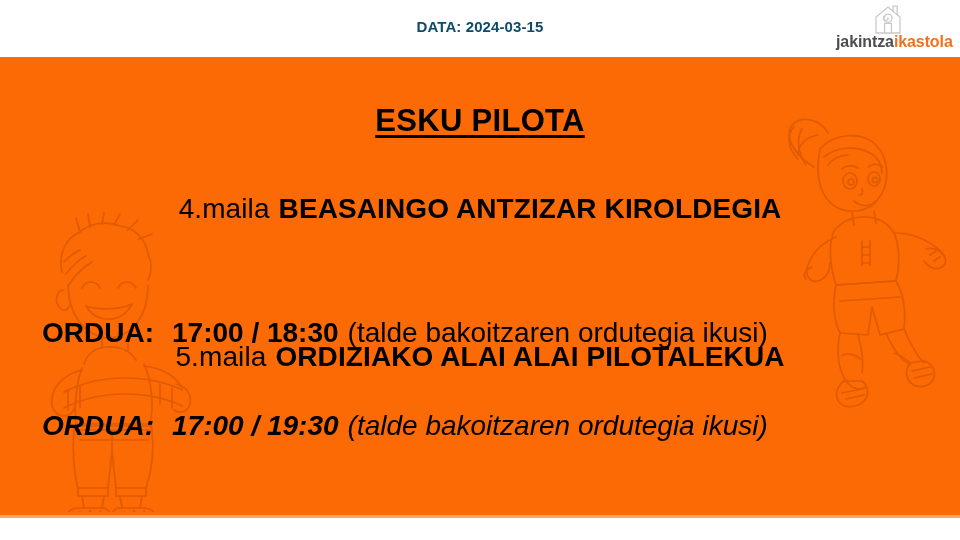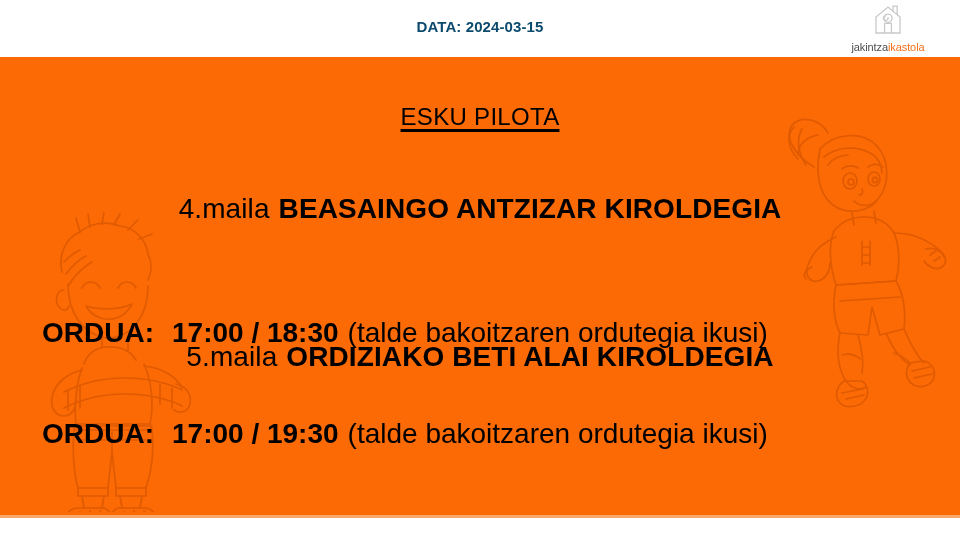--- a/index.html
+++ b/index.html
@@ -55,25 +55,26 @@
     text-align: center;
   }
   .logo-mark {
     display: block;
     margin: 0 auto;
     width: 34px;
     height: 32px;
   }
   .logo-text {
     display: block;
-    margin-top: 7px;
-    font-size: 11px;
+    margin-top: 1px;
+    font-size: 16px;
     line-height: 11px;
     white-space: nowrap;
     letter-spacing: -0.1px;
+    font-weight: bold;
   }
   .logo-text .part-a { color: #4d4d4d; }
   .logo-text .part-b { color: #f4701a; }
 
   
   .band {
     position: absolute;
     left: 0;
     top: 57px;
     width: 960px;
@@ -121,22 +122,22 @@
   .line {
     position: absolute;
     width: 960px;
     color: #000000;
     white-space: nowrap;
   }
 
   .title-line {
     top: 46px;
     text-align: center;
-    font-size: 24px;
-    font-weight: normal;
+    font-size: 31px;
+    font-weight: bold;
     letter-spacing: 0.3px;
   }
   .title-line .u {
     text-decoration: underline;
     text-underline-offset: 4px;
     text-decoration-thickness: 3px;
   }
 
   .venue-line {
     text-align: center;
@@ -151,21 +152,21 @@
   .hour-line {
     left: 42px;
     width: 900px;
     text-align: left;
     font-size: 28px;
   }
   .hour-line .lbl   { font-weight: bold; }
   .hour-line .times { font-weight: bold; }
   .hour-line .note  { font-weight: normal; }
   .hour-1 { top: 212px; margin-top: 48px; }
-  .hour-2 { top: 361px; }
+  .hour-2 { top: 353px; font-style: italic; }
 
   .sp { display: inline-block; width: 9px; }
 </style>
 </head>
 <body>
 
 <div class="slide">
 
   <div class="header">
 
@@ -319,21 +320,21 @@
 
       <div class="line venue-line venue-1">
         <span class="grade">4.maila</span><span class="sp"></span><span class="place">BEASAINGO ANTZIZAR KIROLDEGIA</span>
       </div>
 
       <div class="line hour-line hour-1">
         <span class="lbl">ORDUA:</span><span class="sp"></span><span class="sp"></span><span class="times">17:00 / 18:30</span><span class="sp"></span><span class="note">(talde bakoitzaren ordutegia ikusi)</span>
       </div>
 
       <div class="line venue-line venue-2">
-        <span class="grade">5.maila</span><span class="sp"></span><span class="place">ORDIZIAKO BETI ALAI KIROLDEGIA</span>
+        <span class="grade">5.maila</span><span class="sp"></span><span class="place">ORDIZIAKO ALAI ALAI PILOTALEKUA</span>
       </div>
 
       <div class="line hour-line hour-2">
         <span class="lbl">ORDUA:</span><span class="sp"></span><span class="sp"></span><span class="times">17:00 / 19:30</span><span class="sp"></span><span class="note">(talde bakoitzaren ordutegia ikusi)</span>
       </div>
 
     </div>
   </div>
 
   <div class="band-underline"></div>

